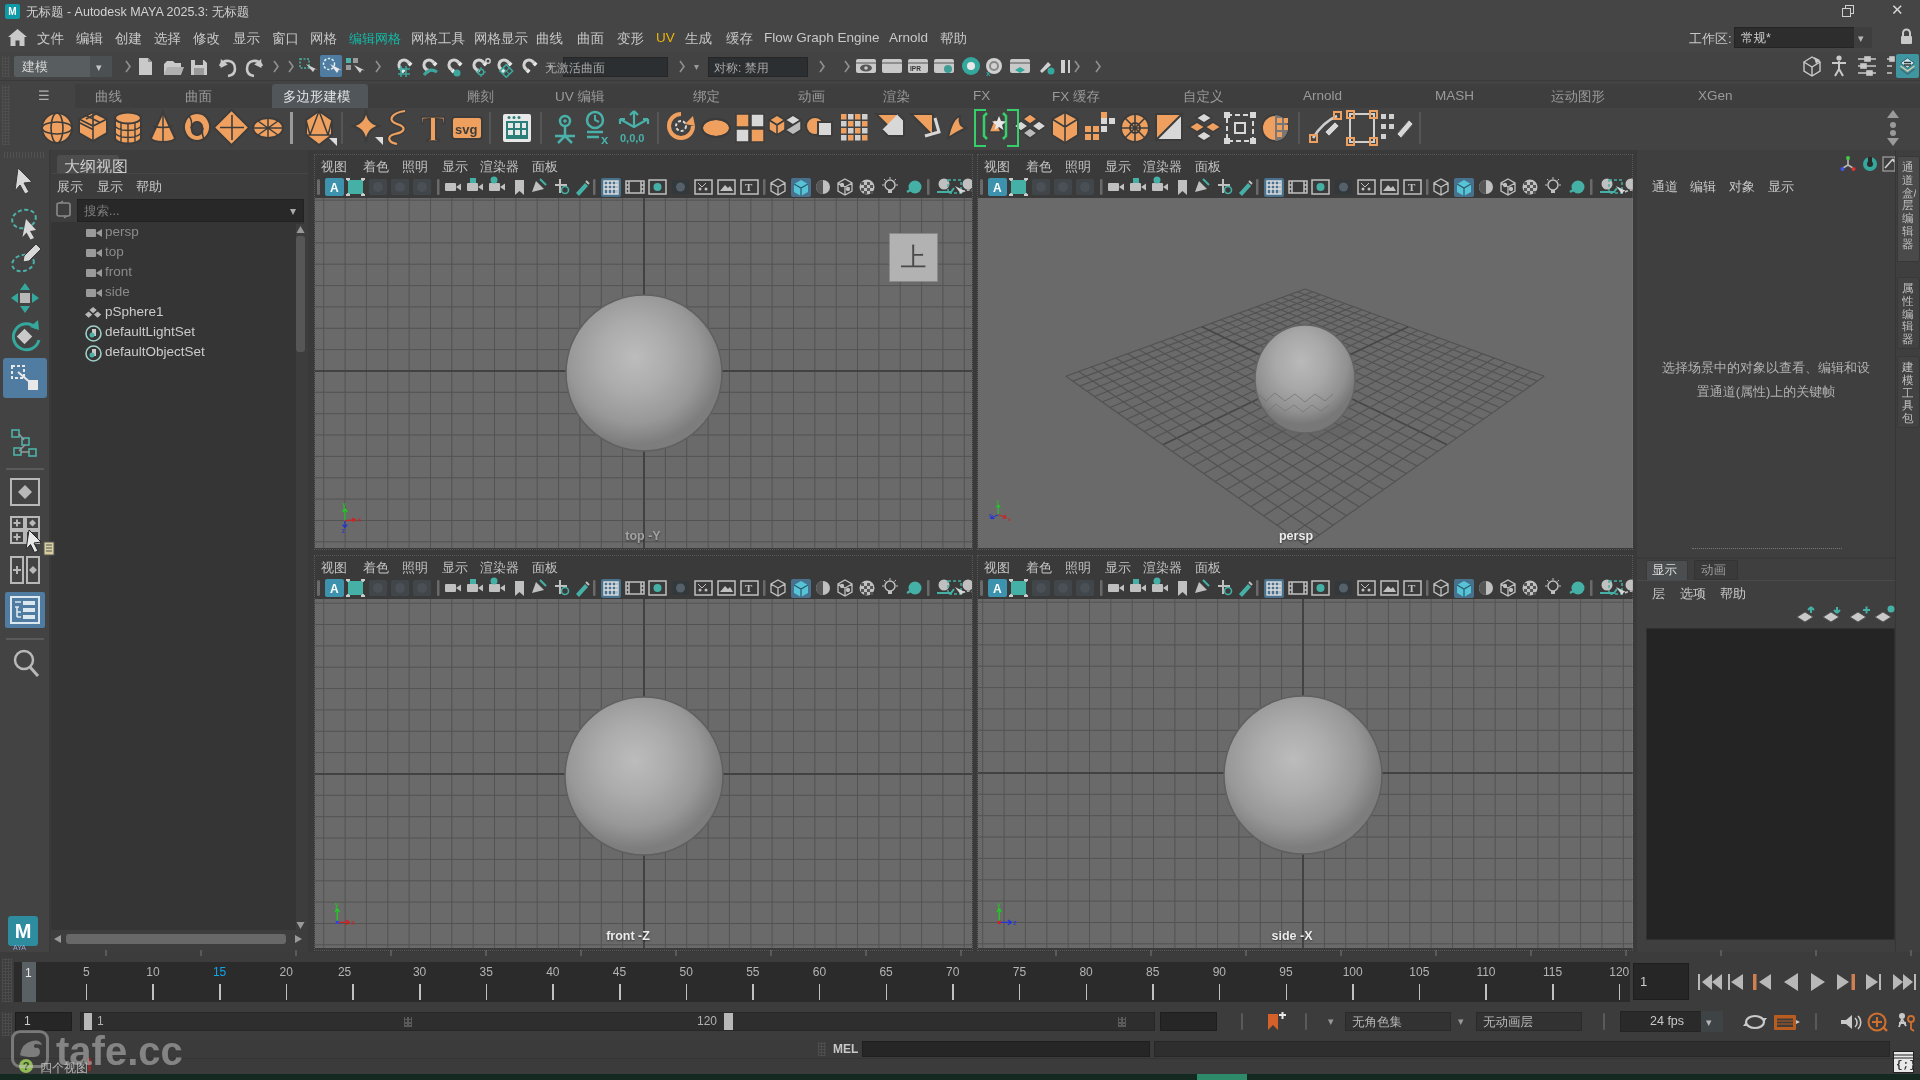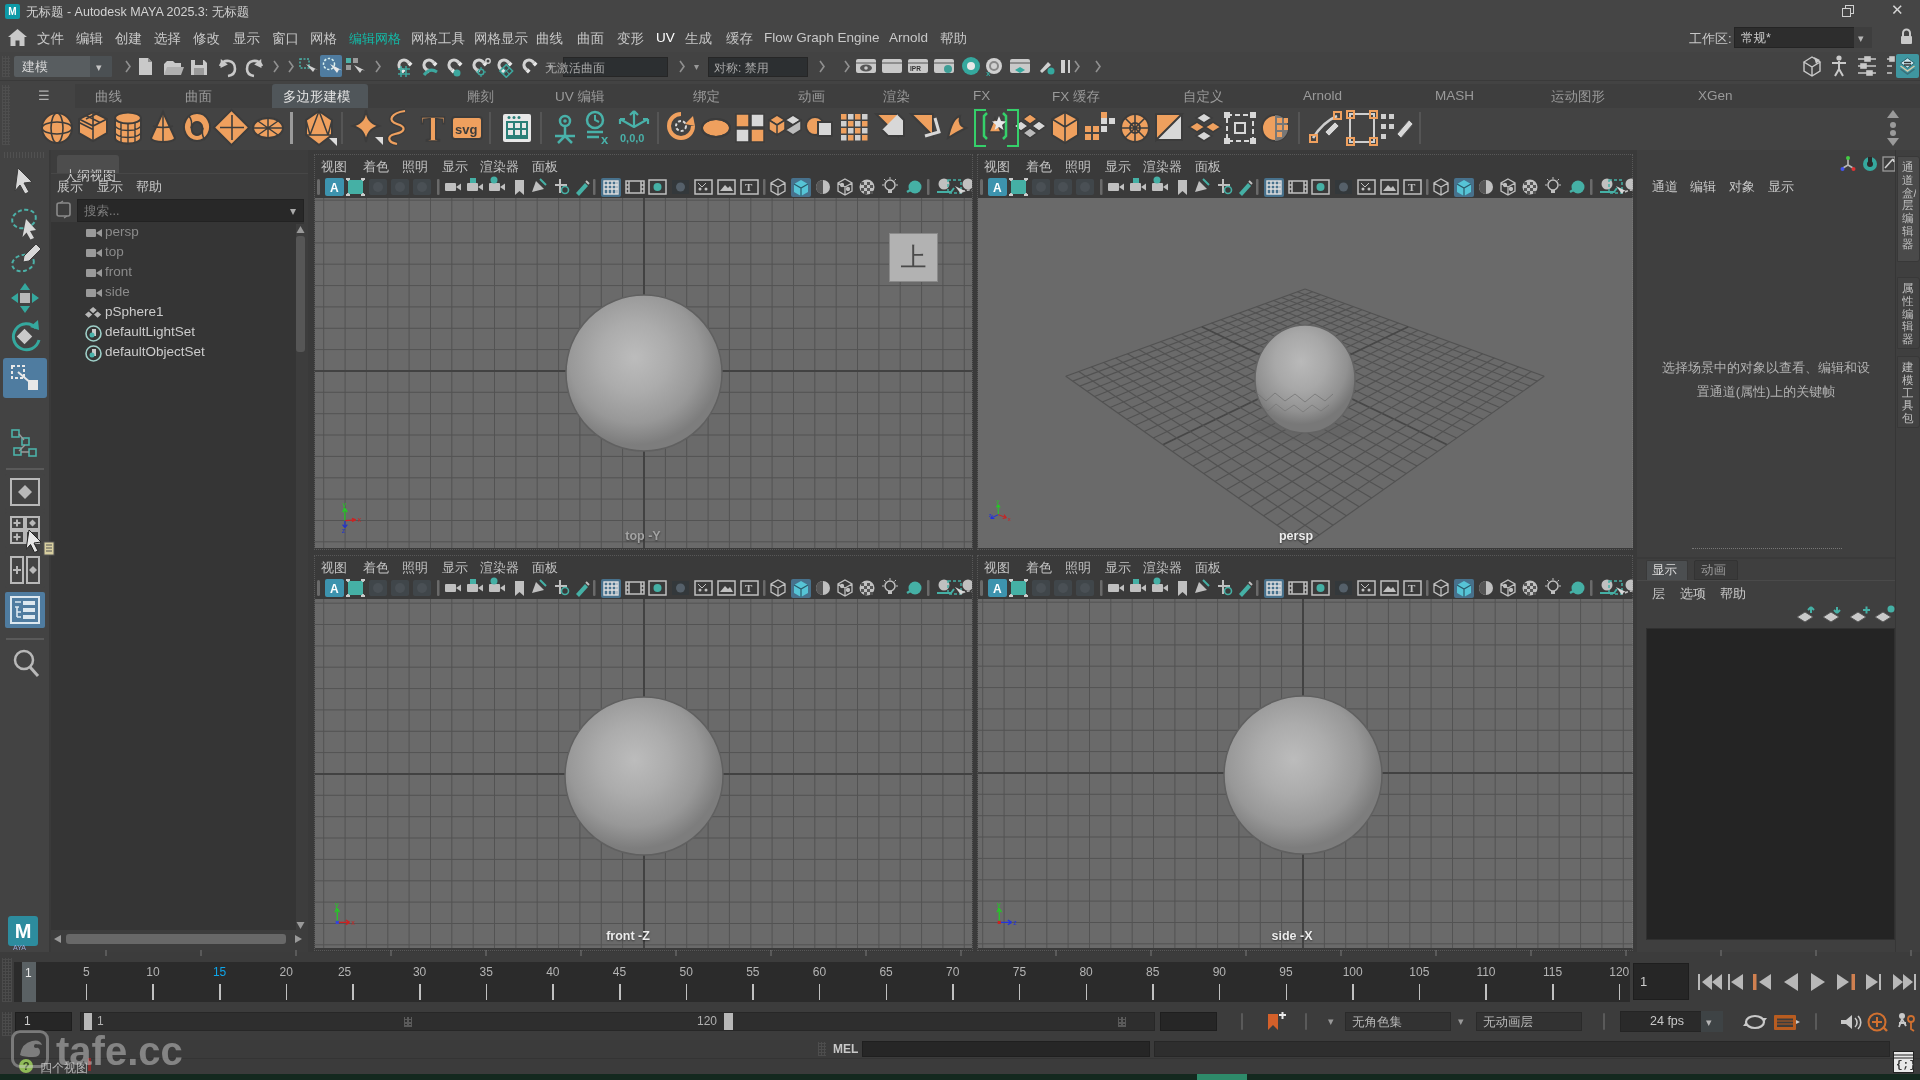--- a/index.html
+++ b/index.html
@@ -21,21 +21,21 @@
 <div class="ab" style="left:193px;top:30px;color:#c8c8c8;font-size:13.5px;white-space:nowrap;">修改</div>
 <div class="ab" style="left:233px;top:30px;color:#c8c8c8;font-size:13.5px;white-space:nowrap;">显示</div>
 <div class="ab" style="left:272px;top:30px;color:#c8c8c8;font-size:13.5px;white-space:nowrap;">窗口</div>
 <div class="ab" style="left:310px;top:30px;color:#c8c8c8;font-size:13.5px;white-space:nowrap;">网格</div>
 <div class="ab" style="left:349px;top:30px;color:#14b8a6;font-size:13px;white-space:nowrap;">编辑网格</div>
 <div class="ab" style="left:411px;top:30px;color:#c8c8c8;font-size:13.5px;white-space:nowrap;">网格工具</div>
 <div class="ab" style="left:474px;top:30px;color:#c8c8c8;font-size:13.5px;white-space:nowrap;">网格显示</div>
 <div class="ab" style="left:536px;top:30px;color:#c8c8c8;font-size:13.5px;white-space:nowrap;">曲线</div>
 <div class="ab" style="left:577px;top:30px;color:#c8c8c8;font-size:13.5px;white-space:nowrap;">曲面</div>
 <div class="ab" style="left:617px;top:30px;color:#c8c8c8;font-size:13.5px;white-space:nowrap;">变形</div>
-<div class="ab" style="left:656px;top:30px;color:#ffffff;font-size:13.5px;white-space:nowrap;">UV</div>
+<div class="ab" style="left:656px;top:30px;color:#eab308;font-size:13.5px;white-space:nowrap;">UV</div>
 <div class="ab" style="left:685px;top:30px;color:#c8c8c8;font-size:13.5px;white-space:nowrap;">生成</div>
 <div class="ab" style="left:726px;top:30px;color:#c8c8c8;font-size:13.5px;white-space:nowrap;">缓存</div>
 <div class="ab" style="left:764px;top:30px;color:#c8c8c8;font-size:13.5px;white-space:nowrap;">Flow Graph Engine</div>
 <div class="ab" style="left:889px;top:30px;color:#c8c8c8;font-size:13.5px;white-space:nowrap;">Arnold</div>
 <div class="ab" style="left:940px;top:30px;color:#c8c8c8;font-size:13.5px;white-space:nowrap;">帮助</div>
 <div class="ab" style="left:1689px;top:30px;color:#c8c8c8;font-size:13px;white-space:nowrap;">工作区:</div>
 <div class="ab" style="left:1734px;top:27px;width:138px;height:21px;background:#2d2d2d;border:1px solid #242424;"></div>
 <div class="ab" style="left:1741px;top:30px;color:#c8c8c8;font-size:12.5px;white-space:nowrap;">常规*</div>
 <div class="ab" style="left:1854px;top:27px;width:18px;height:21px;background:#3e3e3e;"></div>
 <div class="ab" style="left:1858px;top:32px;color:#b5b5b5;font-size:11px;white-space:nowrap;">▾</div>
@@ -560,21 +560,21 @@
   </svg>
 <div class="ab" style="left:6px;top:638px;width:38px;height:2px;background:#5a5a5a;"></div>
 <svg class="ab" style="left:11px;top:648px" width="30" height="32">
     <circle cx="13" cy="12" r="9" fill="none" stroke="#b8b8b8" stroke-width="2.5"></circle>
     <path d="M19 19 l8 9" stroke="#b8b8b8" stroke-width="3"></path>
   </svg>
 <div class="ab" style="left:8px;top:916px;width:30px;height:30px;background:#2d8c9e;border-radius:3px;color:#fff;font-weight:bold;font-size:20px;text-align:center;line-height:30px;">M</div>
 <div class="ab" style="left:13px;top:944px;color:#9ad;font-size:7px;white-space:nowrap;">AYA</div>
 <div class="ab" style="left:51px;top:150px;width:257px;height:802px;background:#3d3d3d;"></div>
 <div class="ab" style="left:57px;top:155px;width:62px;height:18px;background:#4d4d4d;border-radius:3px 3px 0 0;"></div>
-<div class="ab" style="left:64px;top:167px;color:#cccccc;font-size:13px;white-space:nowrap;">大纲视图</div>
+<div class="ab" style="left:64px;top:157px;color:#cccccc;font-size:16px;white-space:nowrap;">大纲视图</div>
 <div class="ab" style="left:51px;top:173px;width:257px;height:1px;background:#474747;"></div>
 <div class="ab" style="left:57px;top:178px;color:#c8c8c8;font-size:13px;white-space:nowrap;">展示</div>
 <div class="ab" style="left:97px;top:178px;color:#c8c8c8;font-size:13px;white-space:nowrap;">显示</div>
 <div class="ab" style="left:136px;top:178px;color:#c8c8c8;font-size:13px;white-space:nowrap;">帮助</div>
 <svg class="ab" style="left:55px;top:200px" width="20" height="20">
     <rect x="2" y="3" width="13" height="13" fill="none" stroke="#8a8a8a" stroke-width="1.6" rx="2"></rect>
     <path d="M5 3 l3 -2 M12 16 l-3 2" stroke="#8a8a8a" stroke-width="1.4"></path>
   </svg>
 <div class="ab" style="left:77px;top:199px;width:227px;height:23px;background:#282828;border:1px solid #222;"></div>
 <div class="ab" style="left:84px;top:203px;color:#7d7d7d;font-size:12.5px;white-space:nowrap;">搜索...</div>

